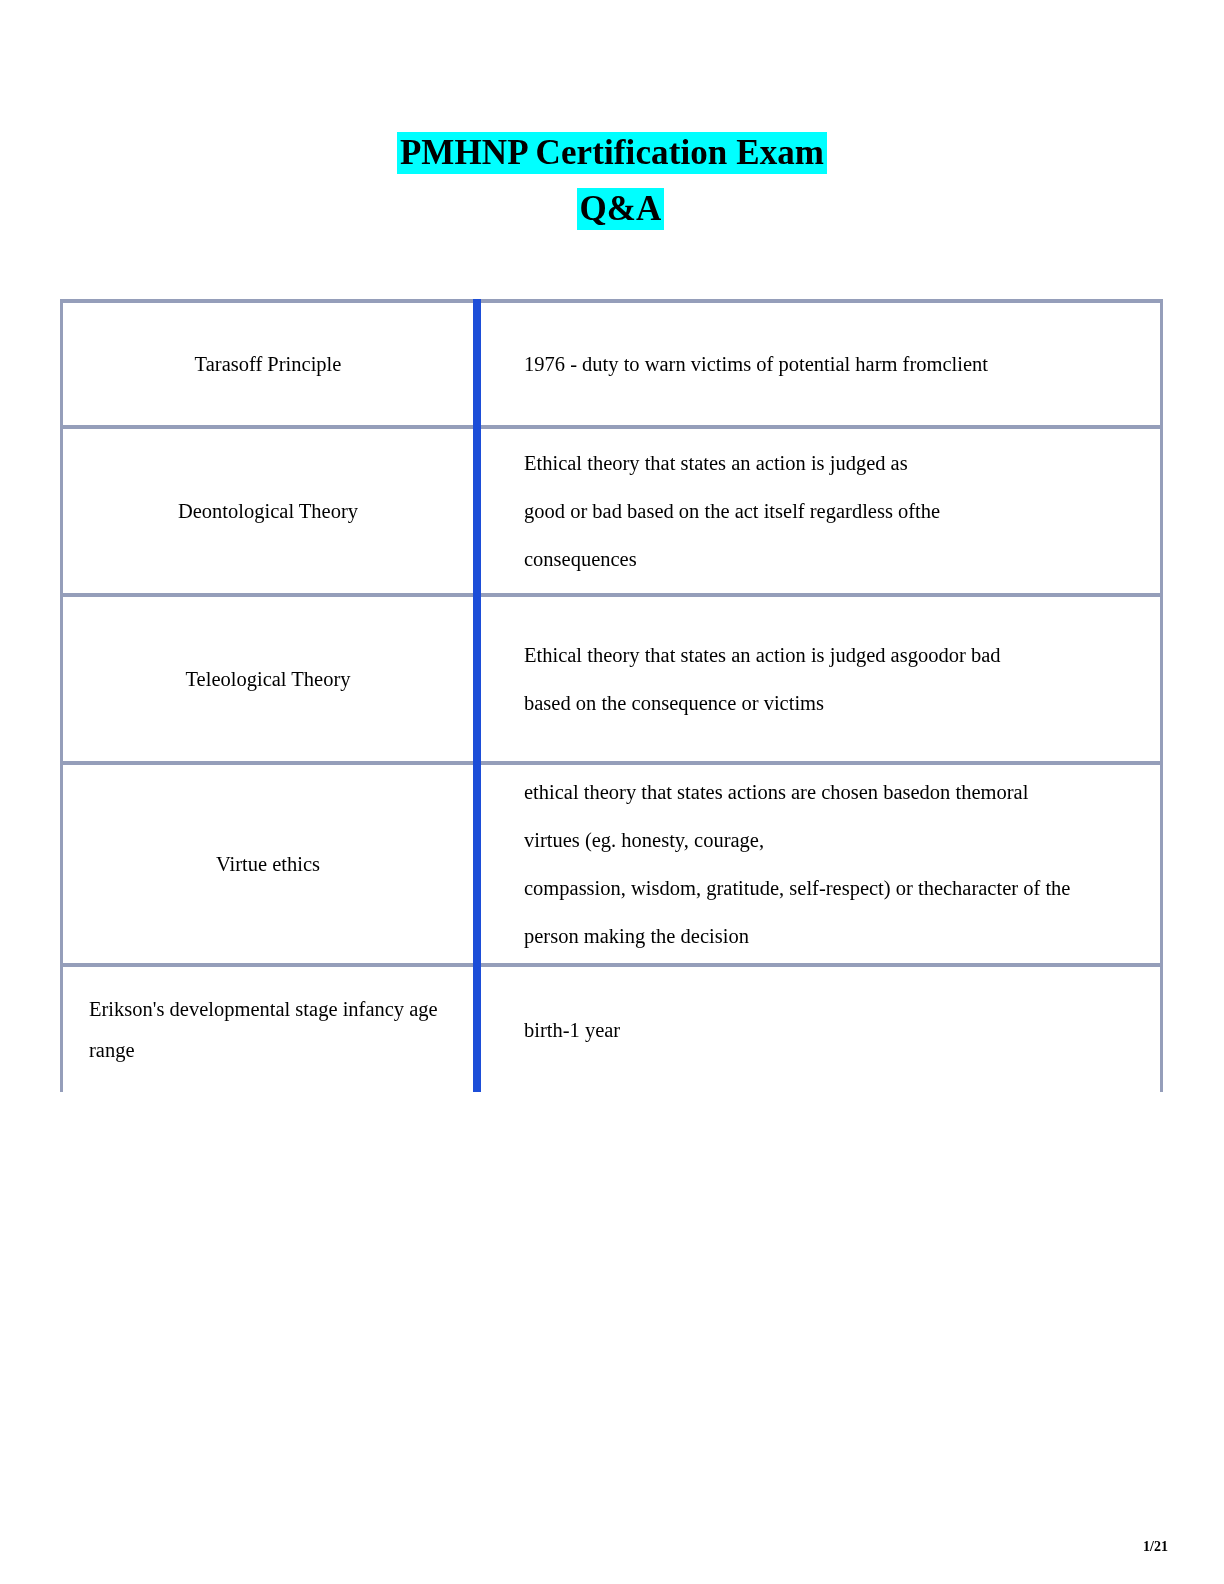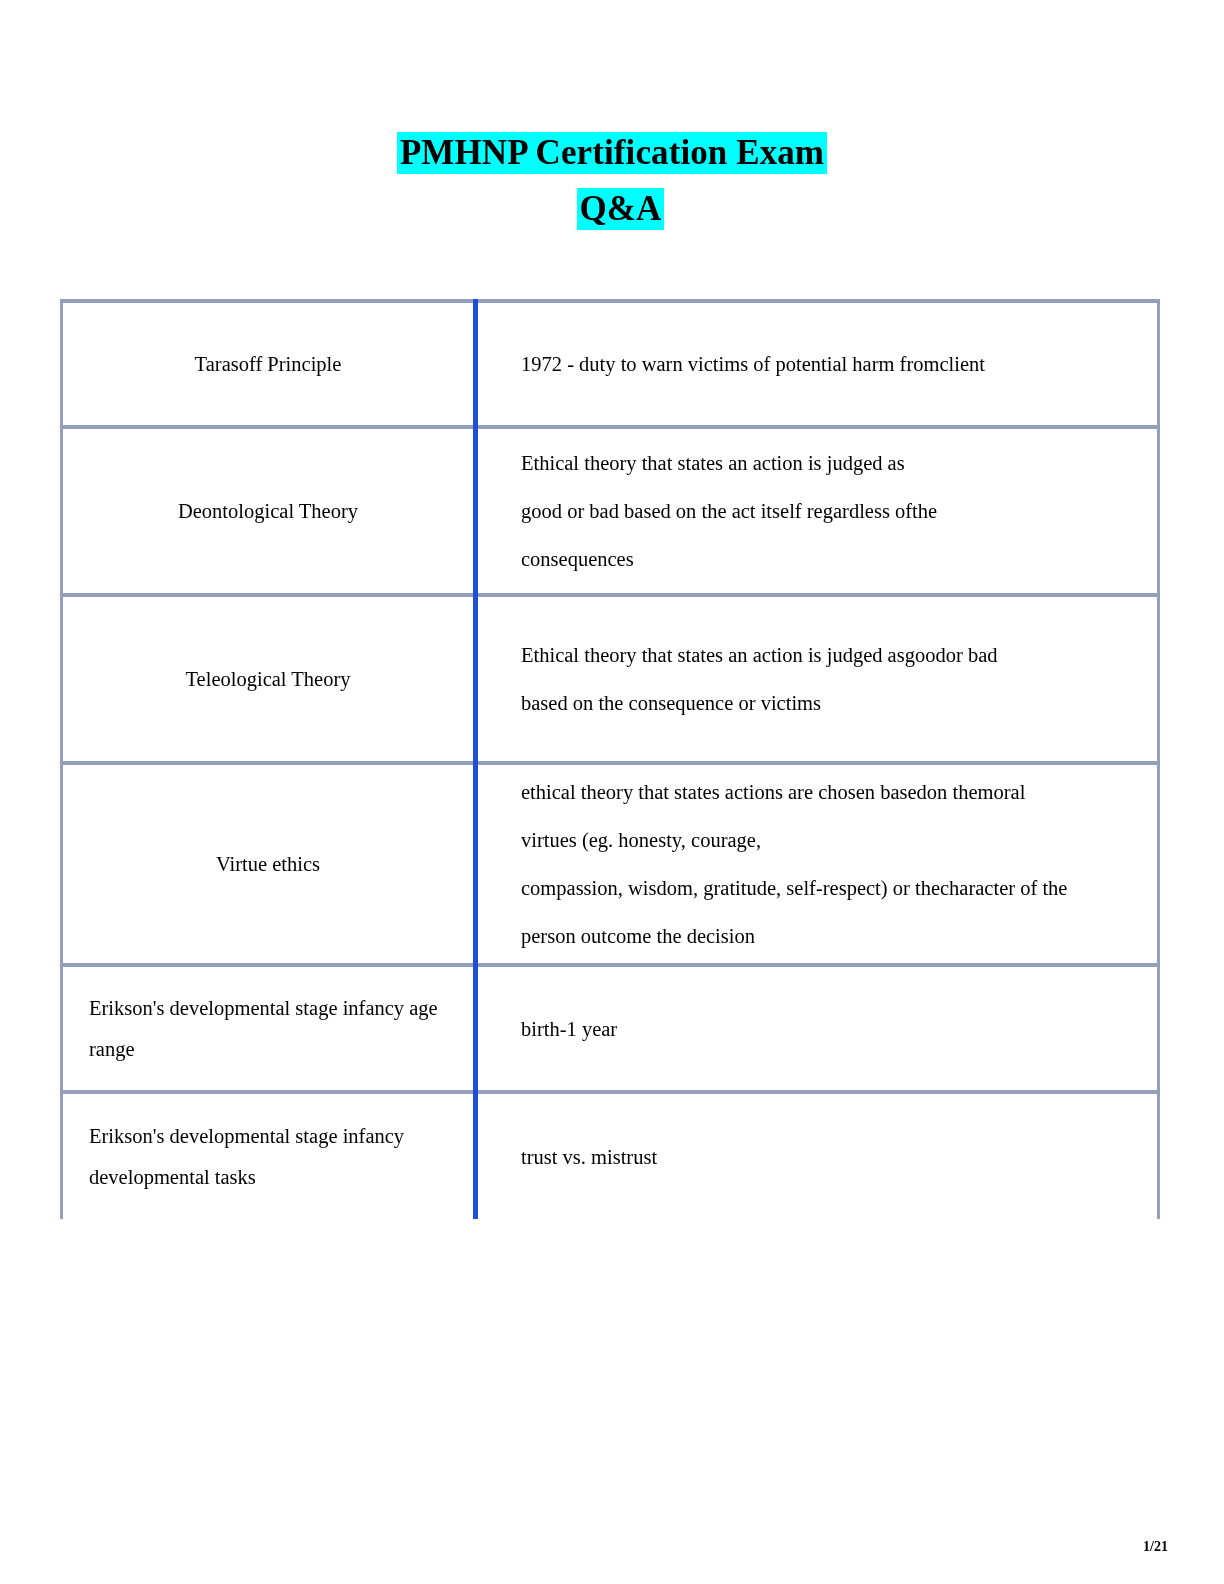--- a/index.html
+++ b/index.html
@@ -58,21 +58,21 @@
     border-top: 4px solid #959eba;
   }
   .qa-table td {
     vertical-align: middle;
     padding: 0;
     background: #ffffff;
   }
   .col-term {
     width: 410px;
     border-left: 3px solid #959eba;
-    border-right: 5px solid #1d4ed8;
+    border-right: 8px solid #1d4ed8;
   }
   .col-def {
     width: 679px;
     border-right: 3px solid #959eba;
   }
 
   .term-text {
     font-size: 20.5px;
     line-height: 41px;
     padding: 0 14px;
@@ -127,21 +127,21 @@
 
 <table class="qa-table">
   <tbody>
 
     <tr class="r1">
       <td class="col-term">
         <div class="term-text term-center">Tarasoff Principle</div>
       </td>
       <td class="col-def">
         <div class="def-text">
-          <span class="ln">1972 - duty to warn victims of potential harm fromclient</span>
+          <span class="ln">1976 - duty to warn victims of potential harm fromclient</span>
         </div>
       </td>
     </tr>
 
     <tr class="r2">
       <td class="col-term">
         <div class="term-text term-center">Deontological Theory</div>
       </td>
       <td class="col-def">
         <div class="def-text">
@@ -166,52 +166,39 @@
 
     <tr class="r4">
       <td class="col-term">
         <div class="term-text term-center">Virtue ethics</div>
       </td>
       <td class="col-def">
         <div class="def-text">
           <span class="ln">ethical theory that states actions are chosen basedon themoral</span>
           <span class="ln">virtues (eg. honesty, courage,</span>
           <span class="ln">compassion, wisdom, gratitude, self-respect) or thecharacter of the</span>
-          <span class="ln">person outcome the decision</span>
+          <span class="ln">person making the decision</span>
         </div>
       </td>
     </tr>
 
     <tr class="r5">
       <td class="col-term">
         <div class="term-text term-left">
           <span class="ln">Erikson's developmental stage</span>
           <span class="ln">infancy age range</span>
         </div>
       </td>
       <td class="col-def">
         <div class="def-text">
           <span class="ln">birth-1 year</span>
         </div>
       </td>
     </tr>
 
-    <tr class="r6">
-      <td class="col-term">
-        <div class="term-text term-left">
-          <span class="ln">Erikson's developmental stage</span>
-          <span class="ln">infancy developmental tasks</span>
-        </div>
-      </td>
-      <td class="col-def">
-        <div class="def-text">
-          <span class="ln">trust vs. mistrust</span>
-        </div>
-      </td>
-    </tr>
 
 
   </tbody>
 </table>
 
 <div class="table-clip-mask"></div>
 
 <div class="page-footer">1/21</div>
 
 </body></html>

